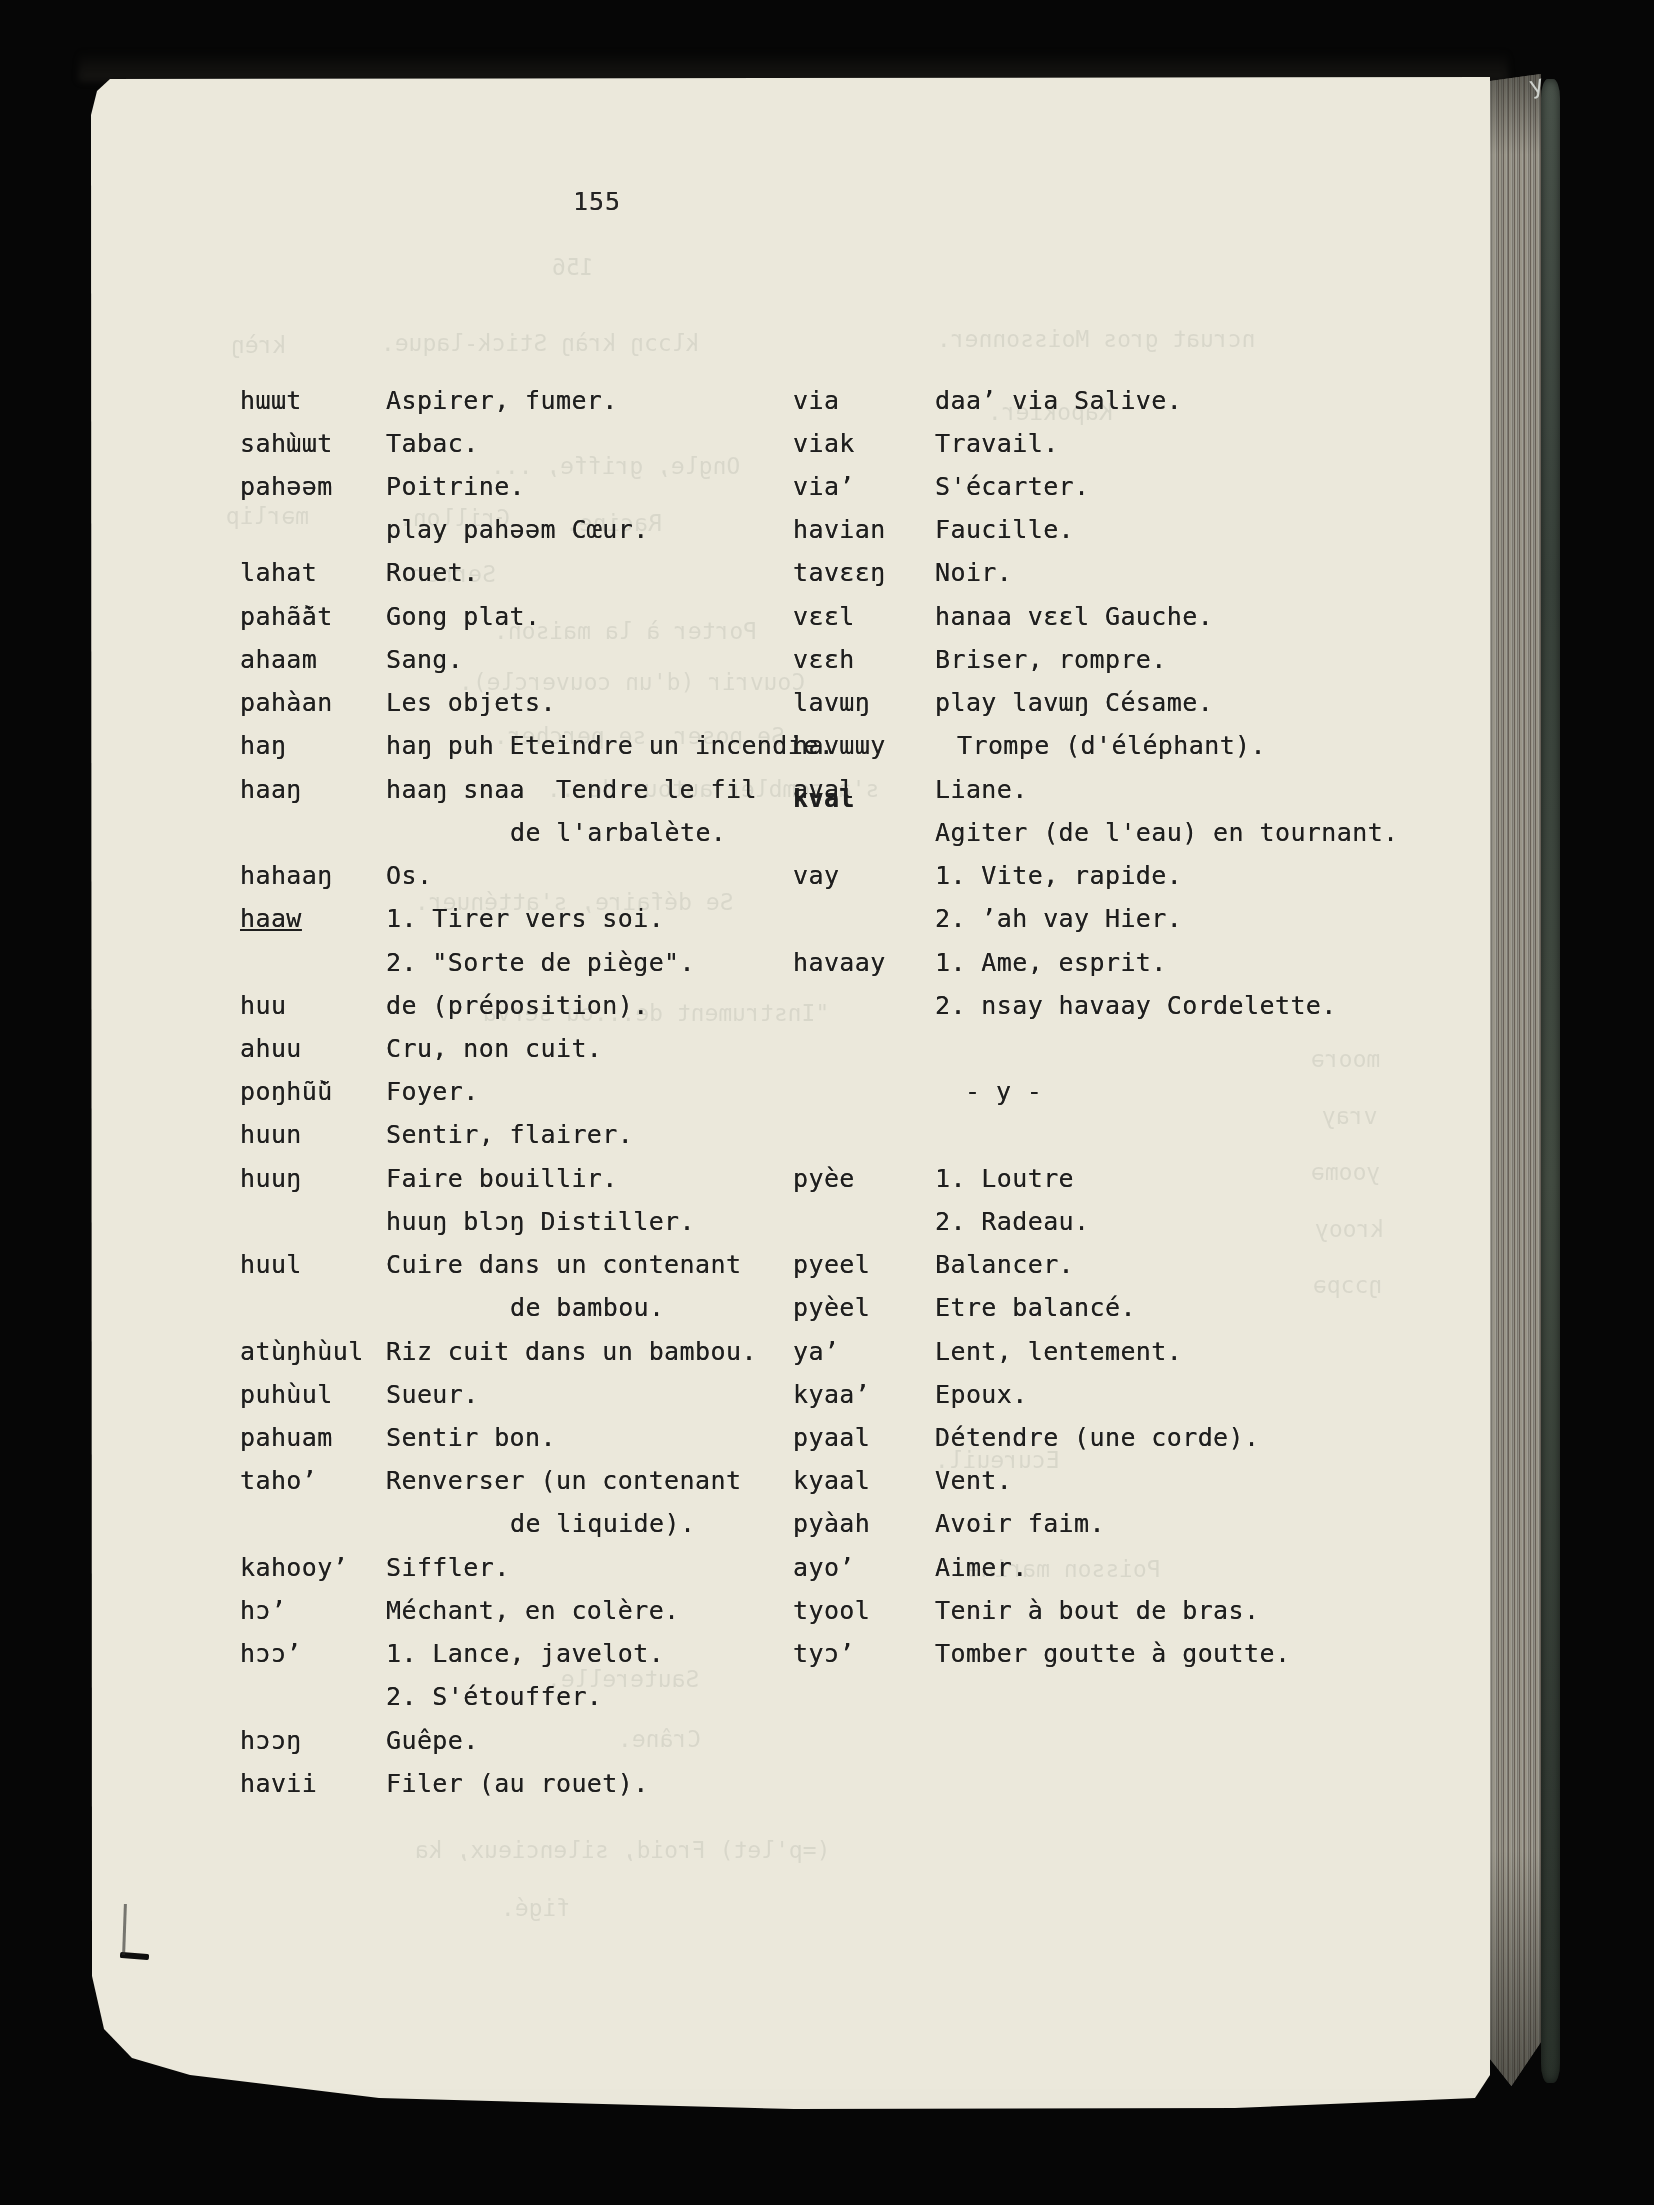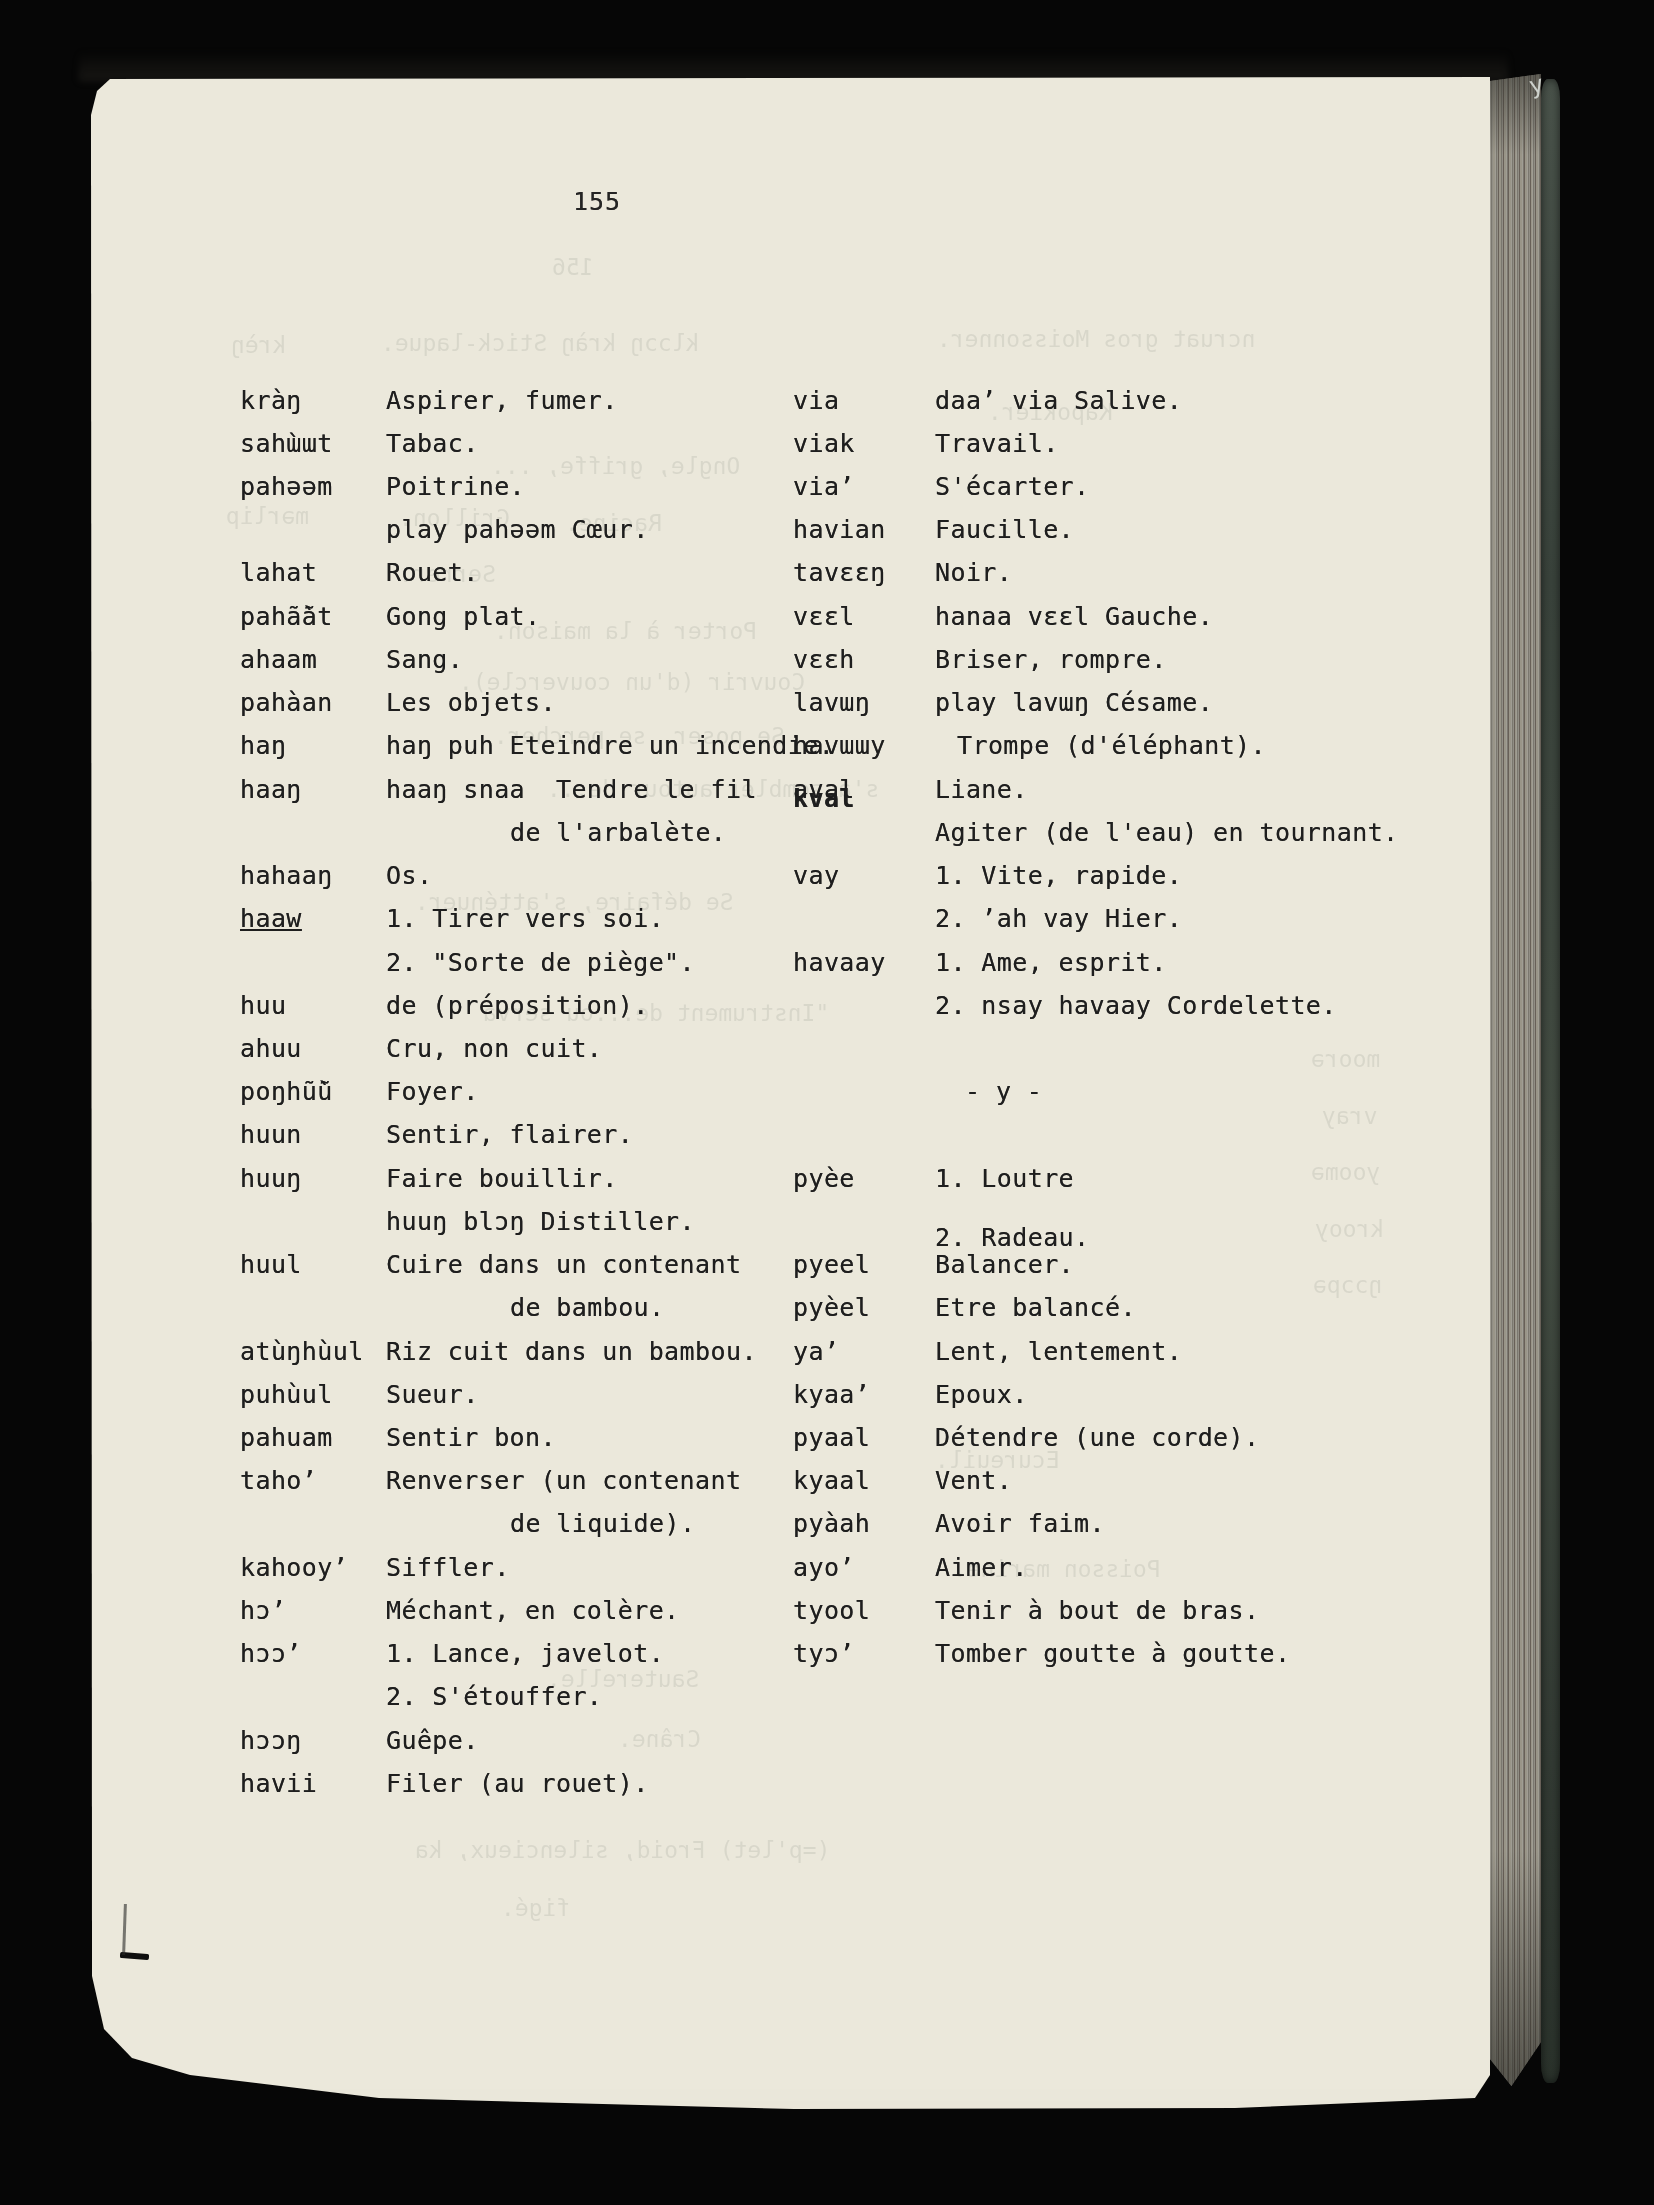--- a/index.html
+++ b/index.html
@@ -68,21 +68,21 @@
         <span class="ghost" style="left: 1313px; top: 1272px;">ŋɔɔpə</span>
         <span class="ghost" style="left: 935px; top: 1447px;">Ecureuil.</span>
         <span class="ghost" style="left: 953px; top: 1556px;">Poisson marine.</span>
         <span class="ghost" style="left: 547px; top: 1666px;">Sauterelle.</span>
         <span class="ghost" style="left: 618px; top: 1726px;">Crâne.</span>
         <span class="ghost" style="left: 415px; top: 1837px;">(=p'let) Froid, silencieux, ka</span>
         <span class="ghost" style="left: 501px; top: 1895px;">figé.</span>
       </div>
     <div class="page-number">155</div>
     <div id="rows">
-        <span class="head" style="left: 240px; top: 386px;">kràŋ</span>
+        <span class="head" style="left: 240px; top: 386px;">hɯɯt</span>
         <span class="gloss" style="left: 386px; top: 386px;">Aspirer, fumer.</span>
         <span class="head" style="left: 240px; top: 429px;">sahɯ̀ɯt</span>
         <span class="gloss" style="left: 386px; top: 429px;">Tabac.</span>
         <span class="head" style="left: 240px; top: 472px;">pahəəm</span>
         <span class="gloss" style="left: 386px; top: 472px;">Poitrine.</span>
         <span class="gloss" style="left: 386px; top: 515px;">play pahəəm Cœur.</span>
         <span class="head" style="left: 240px; top: 558px;">lahat</span>
         <span class="gloss" style="left: 386px; top: 558px;">Rouet.</span>
         <span class="head" style="left: 240px; top: 602px;">pahã̀ãt</span>
         <span class="gloss" style="left: 386px; top: 602px;">Gong plat.</span>
@@ -158,21 +158,21 @@
         <span class="gloss" style="left: 935px; top: 818px;">Agiter (de l'eau) en tournant.</span>
         <span class="head" style="left: 793px; top: 861px;">vay</span>
         <span class="gloss" style="left: 935px; top: 861px;">1. Vite, rapide.</span>
         <span class="gloss" style="left: 935px; top: 904px;">2. ’ah vay Hier.</span>
         <span class="head" style="left: 793px; top: 948px;">havaay</span>
         <span class="gloss" style="left: 935px; top: 948px;">1. Ame, esprit.</span>
         <span class="gloss" style="left: 935px; top: 991px;">2. nsay havaay Cordelette.</span>
         <span class="gloss" style="left: 965px; top: 1077px;">- y -</span>
         <span class="head" style="left: 793px; top: 1164px;">pyèe</span>
         <span class="gloss" style="left: 935px; top: 1164px;">1. Loutre</span>
-        <span class="gloss" style="left: 935px; top: 1207px; margin-top: 16px;">2. Radeau.</span>
+        <span class="gloss" style="left: 935px; top: 1207px;">2. Radeau.</span>
         <span class="head" style="left: 793px; top: 1250px;">pyeel</span>
         <span class="gloss" style="left: 935px; top: 1250px;">Balancer.</span>
         <span class="head" style="left: 793px; top: 1293px;">pyèel</span>
         <span class="gloss" style="left: 935px; top: 1293px; text-align: center;">Etre balancé.</span>
         <span class="head" style="left: 793px; top: 1337px;">ya’</span>
         <span class="gloss" style="left: 935px; top: 1337px;">Lent, lentement.</span>
         <span class="head" style="left: 793px; top: 1380px;">kyaa’</span>
         <span class="gloss" style="left: 935px; top: 1380px;">Epoux.</span>
         <span class="head" style="left: 793px; top: 1423px;">pyaal</span>
         <span class="gloss" style="left: 935px; top: 1423px;">Détendre (une corde).</span>

